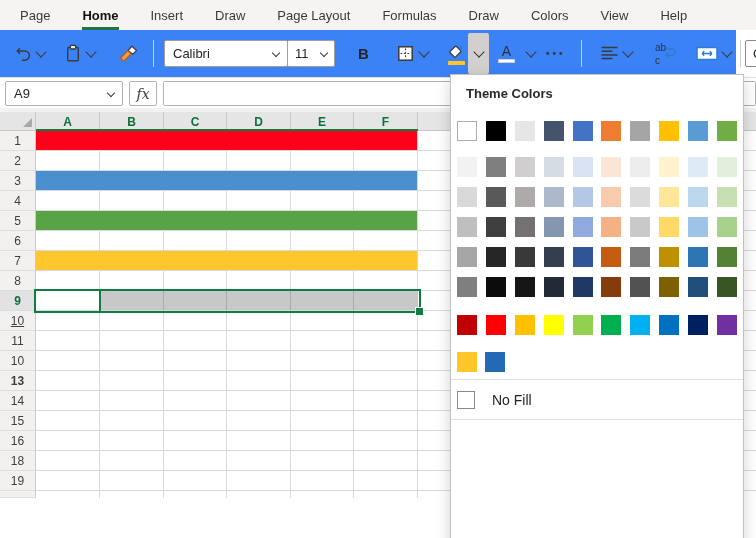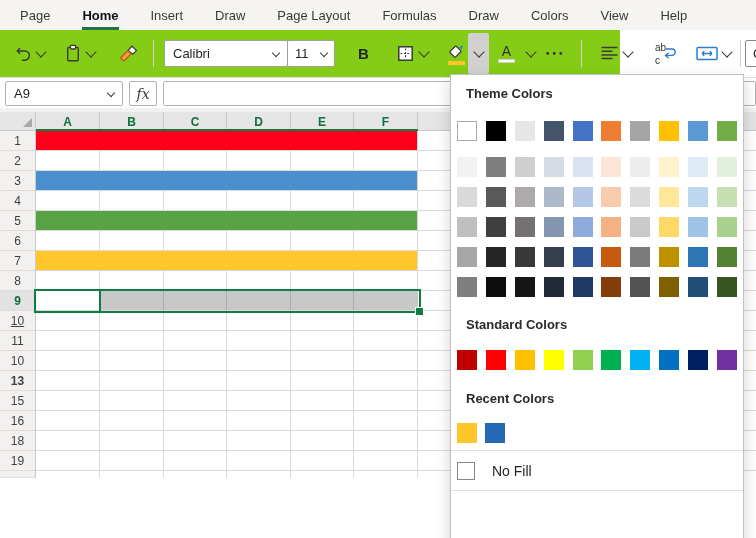--- a/index.html
+++ b/index.html
@@ -5,21 +5,21 @@
   html,body{margin:0;padding:0;background:#fff;}
   body{width:756px;height:538px;position:relative;overflow:hidden;
        font-family:"Liberation Sans",sans-serif;color:#323130;-webkit-font-smoothing:antialiased;}
   
   #menubar{position:absolute;left:0;top:0;width:756px;height:30px;background:#F5F4F3;
            display:flex;align-items:stretch;padding-left:20px;gap:32px;box-sizing:border-box;}
   .menu-tab{display:flex;align-items:center;font-size:13px;color:#3A3A38;position:relative;white-space:nowrap;}
   .menu-tab.active{font-weight:700;color:#111;}
   .menu-tab.active::after{content:"";position:absolute;left:0;right:0;bottom:0;height:3px;background:#217346;}
   
-  #toolbar{position:absolute;left:0;top:30px;width:620px;height:47px;background:#84cc16;}
+  #toolbar{position:absolute;left:0;top:30px;width:736px;height:47px;background:#3b82f6;}
   .tbtn{position:absolute;top:0;height:47px;display:flex;align-items:center;gap:5px;}
   .chev{width:7px;height:7px;border-right:1.5px solid #3B3A39;border-bottom:1.5px solid #3B3A39;
         transform:rotate(45deg);margin-top:-4px;flex:none;}
   .chev.sm{width:5px;height:5px;margin-top:-2px;}
   .tdiv{position:absolute;top:10px;width:1px;height:27px;background:#D2D0CE;}
   .combo{position:absolute;top:10px;height:27px;background:#fff;border:1px solid #A19F9D;border-radius:2px;
          box-sizing:border-box;display:flex;align-items:center;font-size:13px;color:#252423;}
   .iconstack{display:flex;flex-direction:column;align-items:center;gap:2px;}
   .colorbar{width:17px;height:4px;border-radius:0.5px;}
   .chevwrap{width:21px;height:41px;display:flex;align-items:center;justify-content:center;}
@@ -337,20 +337,30 @@
       <div class="rowh" style="width: 36px; flex: 0 0 auto; font-weight: bold;">13</div>
       <div class="gcell" style="width: 64px; border-bottom: 1px solid rgb(217, 217, 217); background: rgb(255, 255, 255); border-right: 1px solid rgb(217, 217, 217);"></div>
       <div class="gcell" style="width: 64px; border-bottom: 1px solid rgb(217, 217, 217); background: rgb(255, 255, 255); border-right: 1px solid rgb(217, 217, 217);"></div>
       <div class="gcell" style="width: 63px; border-bottom: 1px solid rgb(217, 217, 217); background: rgb(255, 255, 255); border-right: 1px solid rgb(217, 217, 217);"></div>
       <div class="gcell" style="width: 64px; border-bottom: 1px solid rgb(217, 217, 217); background: rgb(255, 255, 255); border-right: 1px solid rgb(217, 217, 217);"></div>
       <div class="gcell" style="width: 63px; border-bottom: 1px solid rgb(217, 217, 217); background: rgb(255, 255, 255); border-right: 1px solid rgb(217, 217, 217);"></div>
       <div class="gcell" style="width: 64px; border-bottom: 1px solid rgb(217, 217, 217); background: rgb(255, 255, 255); border-right: 1px solid rgb(217, 217, 217);"></div>
       <div style="flex: 1 1 0%; background: rgb(255, 255, 255); box-sizing: border-box; border-bottom: 1px solid rgb(217, 217, 217);"></div>
     </div>
     <div class="grid-row" style="height: 20px;">
+      <div class="rowh" style="width: 36px; flex: 0 0 auto;">14</div>
+      <div class="gcell" style="width: 64px; border-bottom: 1px solid rgb(217, 217, 217); background: rgb(255, 255, 255); border-right: 1px solid rgb(217, 217, 217);"></div>
+      <div class="gcell" style="width: 64px; border-bottom: 1px solid rgb(217, 217, 217); background: rgb(255, 255, 255); border-right: 1px solid rgb(217, 217, 217);"></div>
+      <div class="gcell" style="width: 63px; border-bottom: 1px solid rgb(217, 217, 217); background: rgb(255, 255, 255); border-right: 1px solid rgb(217, 217, 217);"></div>
+      <div class="gcell" style="width: 64px; border-bottom: 1px solid rgb(217, 217, 217); background: rgb(255, 255, 255); border-right: 1px solid rgb(217, 217, 217);"></div>
+      <div class="gcell" style="width: 63px; border-bottom: 1px solid rgb(217, 217, 217); background: rgb(255, 255, 255); border-right: 1px solid rgb(217, 217, 217);"></div>
+      <div class="gcell" style="width: 64px; border-bottom: 1px solid rgb(217, 217, 217); background: rgb(255, 255, 255); border-right: 1px solid rgb(217, 217, 217);"></div>
+      <div style="flex: 1 1 0%; background: rgb(255, 255, 255); box-sizing: border-box; border-bottom: 1px solid rgb(217, 217, 217);"></div>
+    </div>
+    <div class="grid-row" style="height: 20px;">
       <div class="rowh" style="width: 36px; flex: 0 0 auto;">15</div>
       <div class="gcell" style="width: 64px; border-bottom: 1px solid rgb(217, 217, 217); background: rgb(255, 255, 255); border-right: 1px solid rgb(217, 217, 217);"></div>
       <div class="gcell" style="width: 64px; border-bottom: 1px solid rgb(217, 217, 217); background: rgb(255, 255, 255); border-right: 1px solid rgb(217, 217, 217);"></div>
       <div class="gcell" style="width: 63px; border-bottom: 1px solid rgb(217, 217, 217); background: rgb(255, 255, 255); border-right: 1px solid rgb(217, 217, 217);"></div>
       <div class="gcell" style="width: 64px; border-bottom: 1px solid rgb(217, 217, 217); background: rgb(255, 255, 255); border-right: 1px solid rgb(217, 217, 217);"></div>
       <div class="gcell" style="width: 63px; border-bottom: 1px solid rgb(217, 217, 217); background: rgb(255, 255, 255); border-right: 1px solid rgb(217, 217, 217);"></div>
       <div class="gcell" style="width: 64px; border-bottom: 1px solid rgb(217, 217, 217); background: rgb(255, 255, 255); border-right: 1px solid rgb(217, 217, 217);"></div>
       <div style="flex: 1 1 0%; background: rgb(255, 255, 255); box-sizing: border-box; border-bottom: 1px solid rgb(217, 217, 217);"></div>
     </div>
     <div class="grid-row" style="height: 20px;">
@@ -468,34 +478,32 @@
         <div class="sw" title="#171616" style="background: rgb(23, 22, 22);"></div>
         <div class="sw" title="#222B35" style="background: rgb(34, 43, 53);"></div>
         <div class="sw" title="#1F3864" style="background: rgb(31, 56, 100);"></div>
         <div class="sw" title="#843C0C" style="background: rgb(132, 60, 12);"></div>
         <div class="sw" title="#525252" style="background: rgb(82, 82, 82);"></div>
         <div class="sw" title="#7F6000" style="background: rgb(127, 96, 0);"></div>
         <div class="sw" title="#1F4E79" style="background: rgb(31, 78, 121);"></div>
         <div class="sw" title="#375623" style="background: rgb(55, 86, 35);"></div>
       </div>
     </div>
-  <div class="section-label" style="margin-top:20px">Standard Colors</div>
   <div class="swrow" style="margin-top:18px" id="standard-row">
       <div class="sw" title="#C00000" style="background: rgb(192, 0, 0);"></div>
       <div class="sw" title="#FF0000" style="background: rgb(255, 0, 0);"></div>
       <div class="sw" title="#FFC000" style="background: rgb(255, 192, 0);"></div>
       <div class="sw" title="#FFFF00" style="background: rgb(255, 255, 0);"></div>
       <div class="sw" title="#92D050" style="background: rgb(146, 208, 80);"></div>
       <div class="sw" title="#00B050" style="background: rgb(0, 176, 80);"></div>
       <div class="sw" title="#00B0F0" style="background: rgb(0, 176, 240);"></div>
       <div class="sw" title="#0070C0" style="background: rgb(0, 112, 192);"></div>
       <div class="sw" title="#002060" style="background: rgb(0, 32, 96);"></div>
       <div class="sw" title="#7030A0" style="background: rgb(112, 48, 160);"></div>
     </div>
-  <div class="section-label" style="margin-top:21px">Recent Colors</div>
   <div class="swrow" style="margin-top:17px;justify-content:flex-start;gap:8px" id="recent-row">
       <div class="sw" title="#FFC629" style="background: rgb(255, 198, 41);"></div>
       <div class="sw" title="#2369B3" style="background: rgb(35, 105, 179);"></div>
     </div>
   <div class="hline" style="margin-top:7px"></div>
   <div class="menu-row" style="height:39px">
     <span class="nofill-sw"></span>
     <span style="margin-left:17px">No Fill</span>
   </div>
   <div class="hline"></div>

